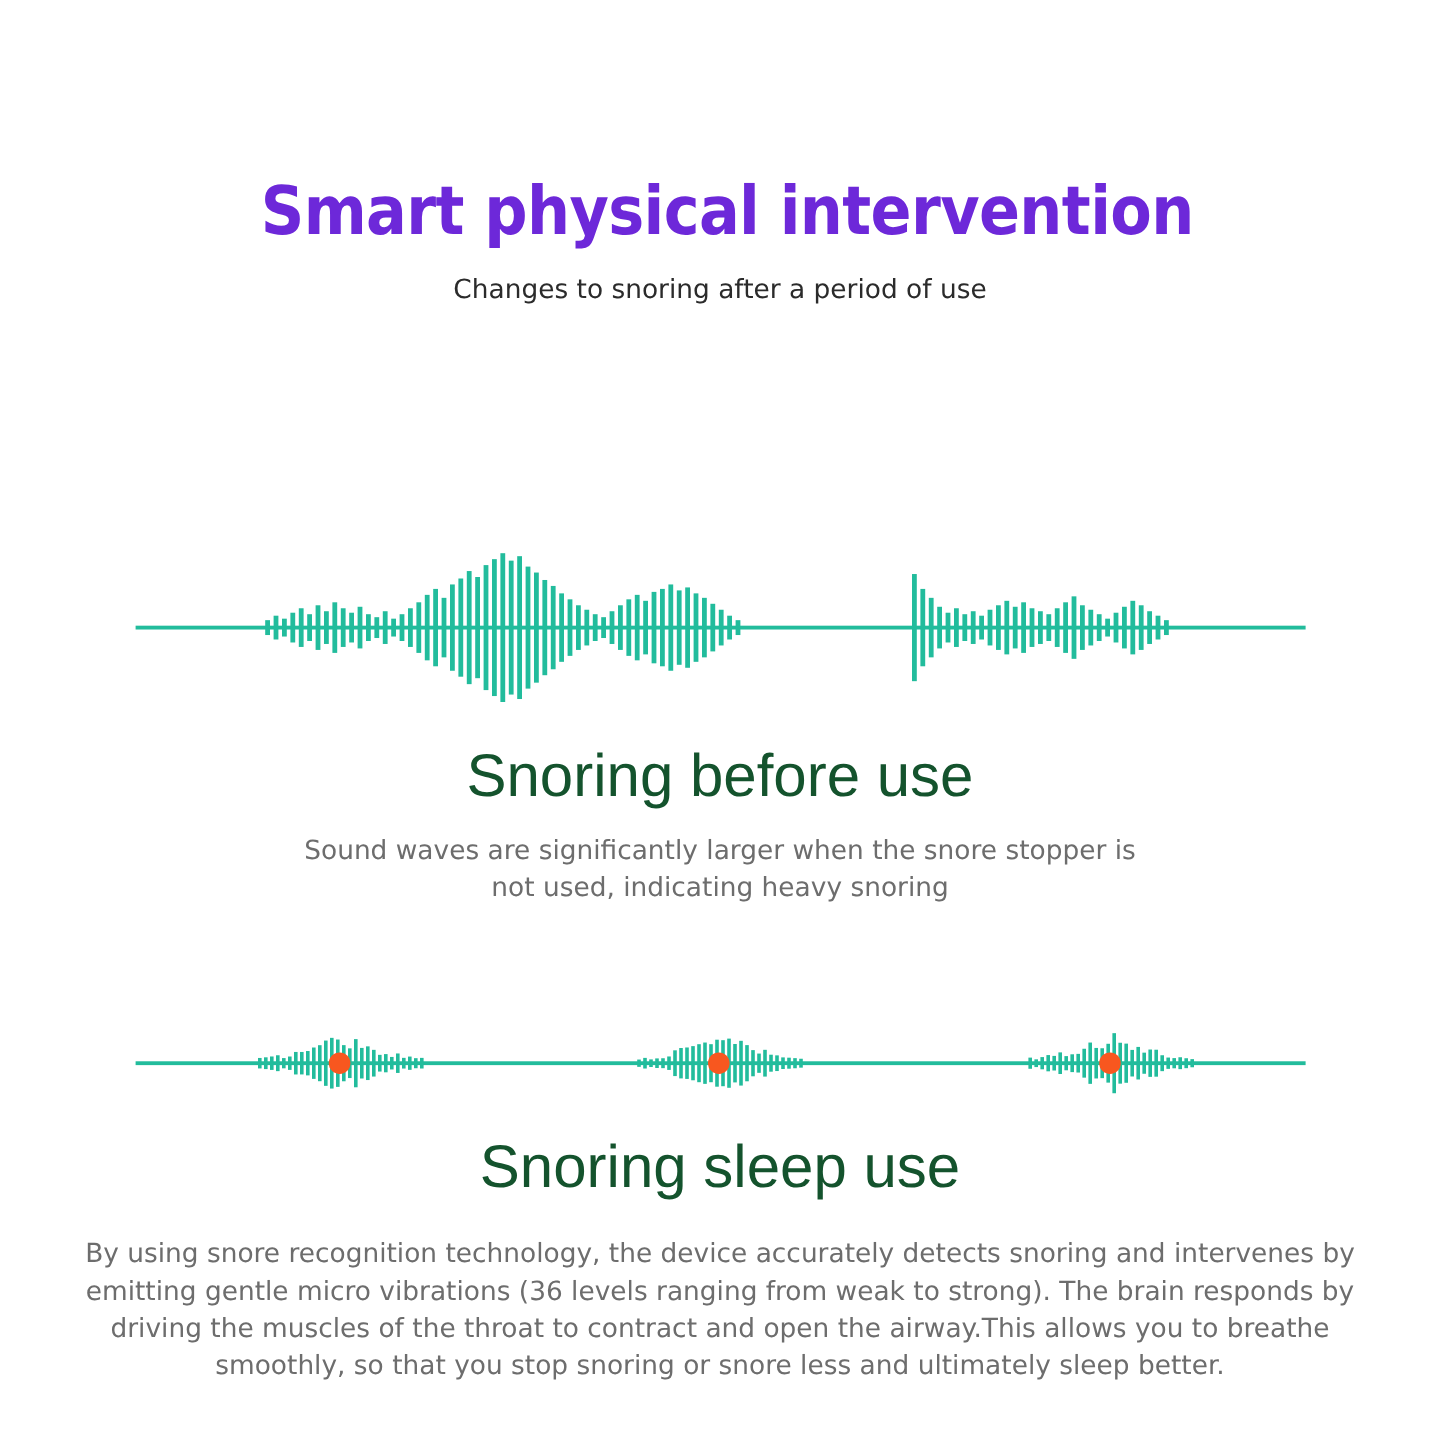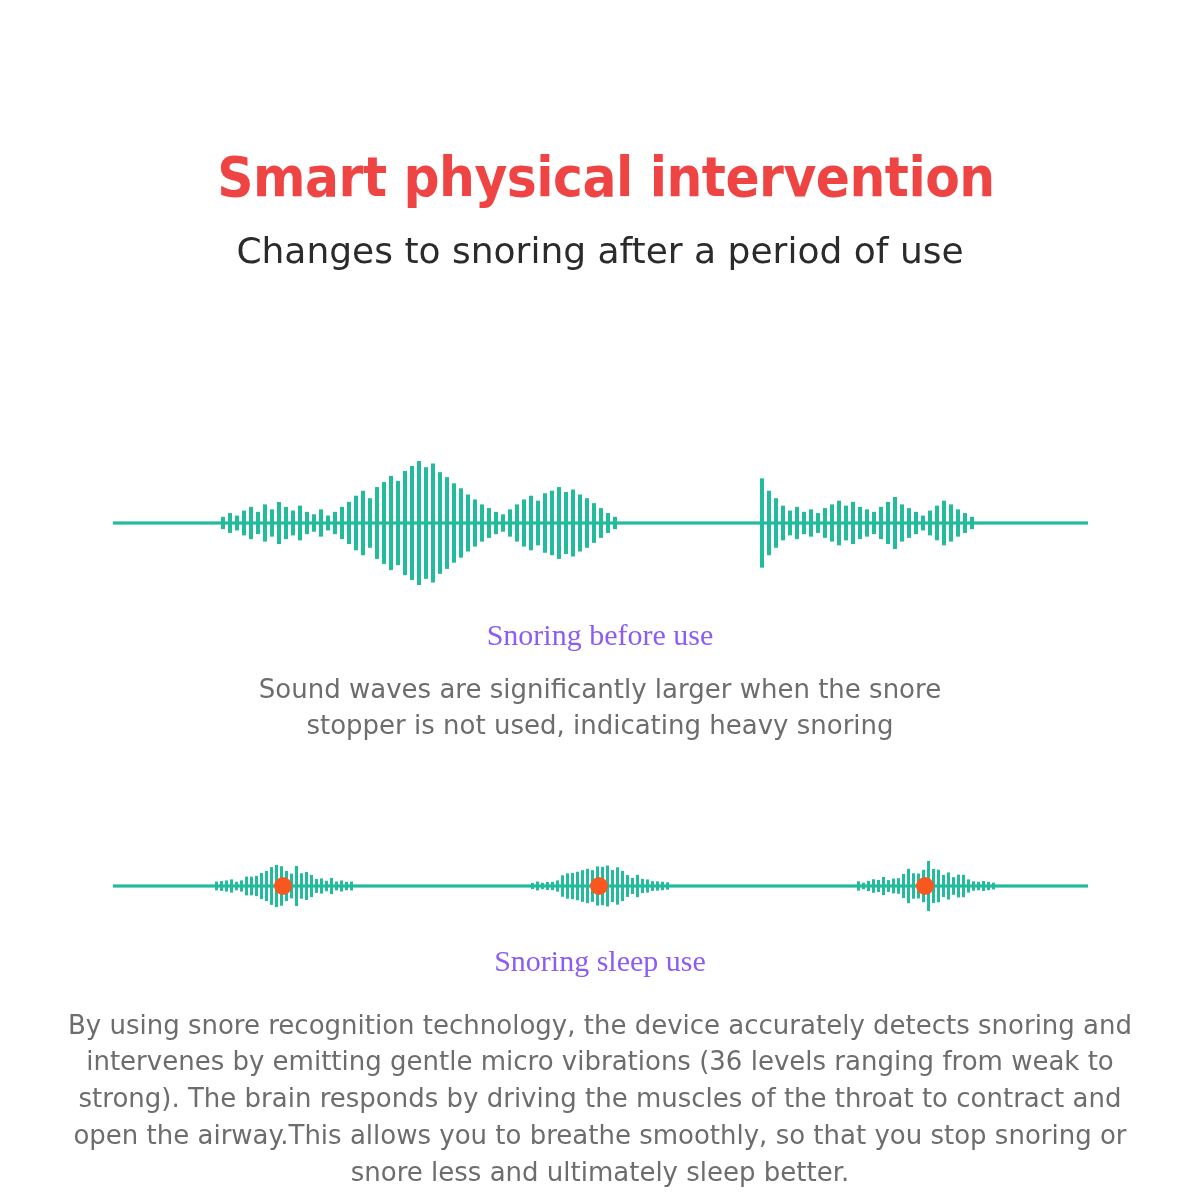--- a/index.html
+++ b/index.html
@@ -26,29 +26,29 @@
     position: absolute;
     top: 148px;
     left: 0;
     width: 1200px;
     text-align: center;
   }
   .title {
     font-size: 56px;
     font-weight: bold;
     letter-spacing: -0.5px;
-    color: #ef4444;
+    color: #6d28d9;
     line-height: 1.05;
     margin: 0;
     font-family: "DejaVu Sans", sans-serif;
     font-stretch: condensed;
     padding-left: 12px;
   }
   .subtitle {
-    font-size: 36px;
+    font-size: 22px;
     font-weight: 400;
     color: #2b2b2b;
     margin: 22px 0 0 0;
     line-height: 1.2;
     font-family: "DejaVu Sans", sans-serif;
   }
 
   
   .wave-block {
     position: absolute;
@@ -64,29 +64,29 @@
   .caption-block {
     position: absolute;
     left: 0;
     width: 1200px;
     text-align: center;
   }
   #caption-before { top: 618px; }
   #caption-after  { top: 944px; }
 
   .caption-heading {
-    font-size: 30px;
+    font-size: 50px;
     font-weight: 400;
-    color: #8b5cf6;
+    color: #14532d;
     margin: 0;
     line-height: 1.15;
-    font-family: Liberation Serif, serif;
+    font-family: Liberation Sans, sans-serif;
   }
   .caption-desc {
-    font-size: 26px;
+    font-size: 22px;
     font-weight: 400;
     color: #6d6d6d;
     margin: 18px auto 0 auto;
     line-height: 1.42;
     font-family: "DejaVu Sans", sans-serif;
   }
   #caption-before .caption-desc { width: 700px; }
   #caption-after  .caption-desc { width: 1070px; margin-top: 28px; }
 </style>
 </head>

